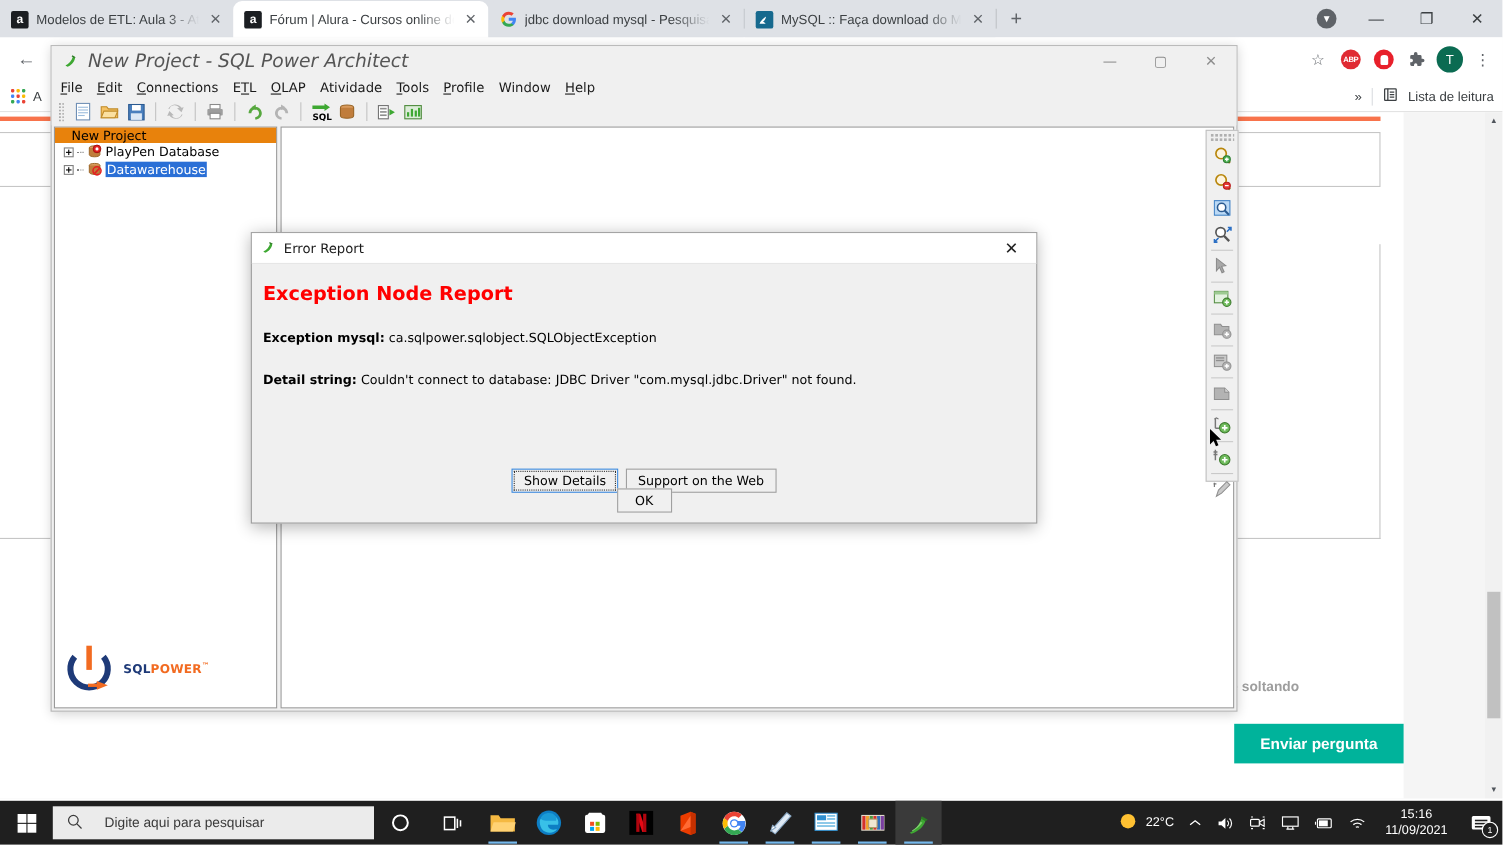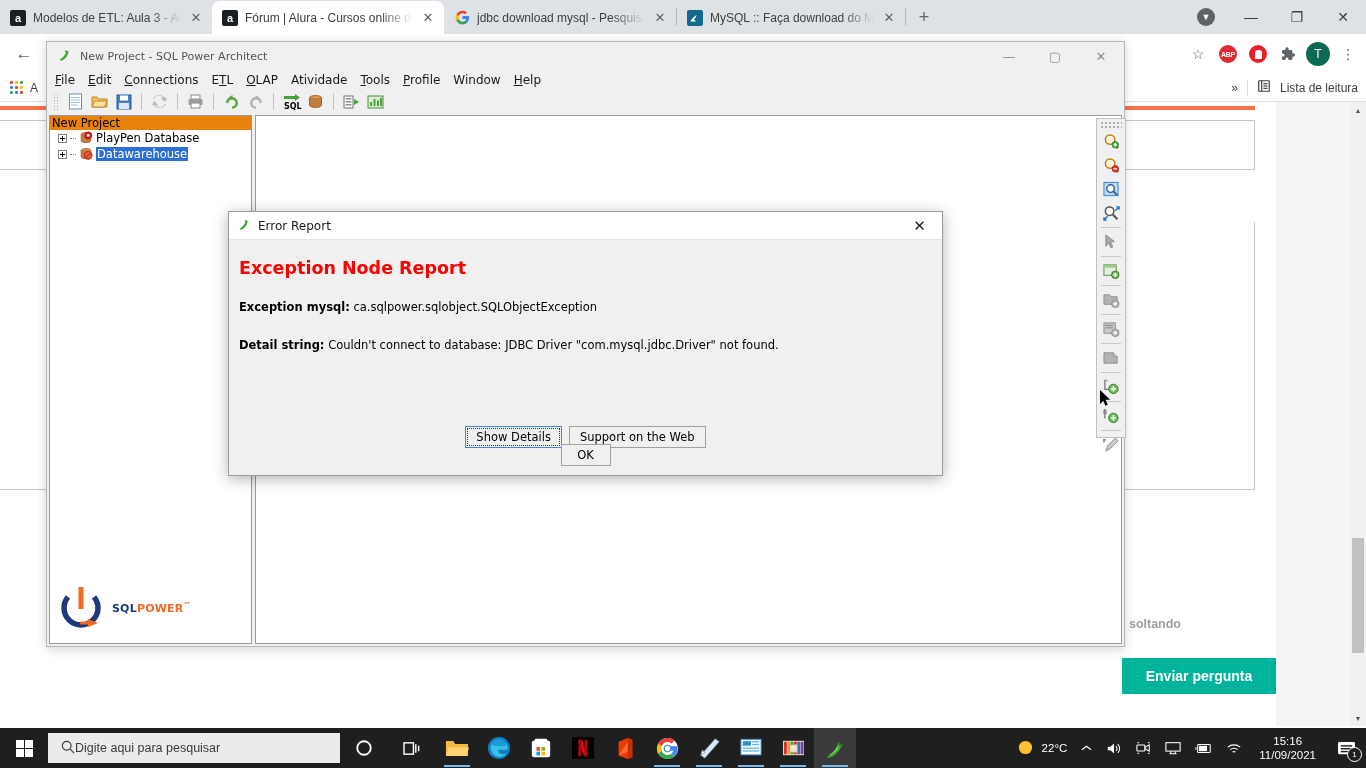--- a/index.html
+++ b/index.html
@@ -98,39 +98,39 @@
 
   
   .jwin {
     position: absolute; left: 46px; top: 41px; width: 1079px; height: 606px;
     background: #f0f0f0; border: 1px solid #b5b5b5;
     box-shadow: 0 2px 10px rgba(0,0,0,0.18);
     font-family: "DejaVu Sans", sans-serif;
   }
   .jtitle { height: 28px; display:flex; align-items:center; padding-left:10px; gap:8px;
      background:#f0f0f0; font-size:12px; color:#4a4a4a; }
-  .jtitle .ttext { font-size:11px; color:#555; }
+  .jtitle .ttext { font-size:17px; color:#555;font-style:italic; }
   .jwin-ctrls { position:absolute; right:0; top:0; height:28px; display:flex; }
   .jwin-btn { width:46px;height:28px;display:flex;align-items:center;justify-content:center;
      color:#8d8d8d;font-size:13px;}
   .jmenu { height:19px; display:flex; align-items:center; padding-left:8px; gap:13px;
      font-size:12px; color:#1a1a1a; background:#f0f0f0; }
   .jmenu span u { text-decoration: underline; }
   .jtoolbar { height:25px; display:flex; align-items:center; gap:3px; padding-left:6px;
      background:#f0f0f0; }
   .grip { width:5px; height:18px; margin-right:4px;
      background-image: radial-gradient(#a8a8a8 40%, transparent 41%);
      background-size: 3px 3px; }
   .tb-sep2 { width:1px; height:17px; background:#c2c2c2; margin:0 4px; }
   .tbi { width:21px; height:21px; display:flex; align-items:center; justify-content:center; }
 
   .jbody { position:absolute; left:2px; top:73px; right:2px; bottom:2px; display:flex; }
   .jtree { width:203px; background:#fff; border:1px solid #9a9a9a; position:relative; }
   .tree-root { height:14px; background:#e8820c; color:#000; font-size:11.5px;
-     padding-left:2px; line-height:14px; }
+     padding-left:15px; line-height:14px; }
   .tree-node { height:16px; display:flex; align-items:center; font-size:11.5px; padding-left:8px; gap:3px; color:#000;}
   .expander { width:9px;height:9px;border:1px solid #808080;background:#fff;position:relative;flex:0 0 9px;}
   .expander:before{content:"";position:absolute;left:1px;top:3px;width:5px;height:1px;background:#000;}
   .expander:after{content:"";position:absolute;left:3px;top:1px;width:1px;height:5px;background:#000;}
   .dots { width:6px; height:1px; border-top:1px dotted #808080; flex:0 0 6px;}
   .db-ico { width:14px; height:14px; flex:0 0 14px; position:relative; }
   .sel-label { background:#2a6fd6; color:#fff; padding:0 1px; }
   .tree-scroll-v { position:absolute; right:0; top:0; width:6px; height:100%; }
   .logo-wrap { position:absolute; left:0; bottom:8px; width:100%; display:flex;
      flex-direction:row; align-items:center; }
@@ -160,21 +160,21 @@
      padding:3px 10px; color:#000; font-family:"DejaVu Sans", sans-serif; min-height:21px;}
   .jbtn.focus { border:1px solid #3c8adf; outline:1px dotted #333; outline-offset:-3px; }
   .dlg-ok { position:absolute; left:0; right:0; top:443px; display:flex; justify-content:center;}
 
   
   .taskbar { position:absolute; left:0; bottom:0; width:1366px; height:40px; background:#1f1f1f; display:flex; align-items:center;}
   .start { width:48px; height:40px; display:flex; align-items:center; justify-content:center; }
   .win-logo { width:17px;height:17px;display:grid;grid-template-columns:8px 8px;grid-template-rows:8px 8px;gap:1px;}
   .win-logo i { background:#fff; display:block; }
   .tsearch { width:292px; height:30px; background:#ebebeb; display:flex; align-items:center;
-     gap:0; padding-left:13px; font-size:12.5px; color:#3a3a3a;}
+     gap:20px; padding-left:13px; font-size:12.5px; color:#3a3a3a;}
   .tbtn { width:48px;height:40px;display:flex;align-items:center;justify-content:center;color:#fff;}
   .tapp { width:42px;height:40px;display:flex;align-items:center;justify-content:center;position:relative;}
   .tapp .underline { position:absolute; bottom:1px; left:8px; width:26px; height:2px; background:#76b9ed;}
   .tapp.active { background:#3a3a3a; }
   .tray { position:absolute; right:0; height:40px; display:flex; align-items:center; gap:0px; color:#fff; font-size:11.5px;}
   .tray-i { padding:0 7px; display:flex; align-items:center; justify-content:center; height:40px;}
   .clock { text-align:center; line-height:14px; padding:0 10px; font-size:11.5px; }
   .notif { width:40px;height:40px;display:flex;align-items:center;justify-content:center;position:relative;}
   .notif-badge { position:absolute; right:4px; bottom:6px; width:15px;height:15px;border-radius:50%;
      background:#1f1f1f; border:1px solid #fff; color:#fff; font-size:8px;

